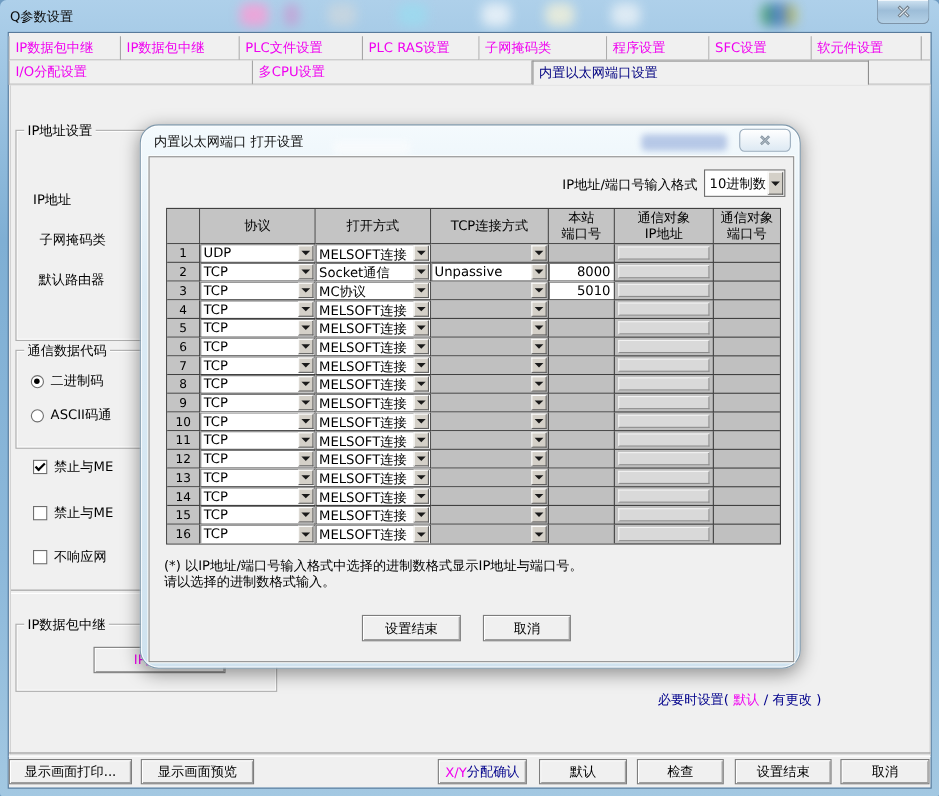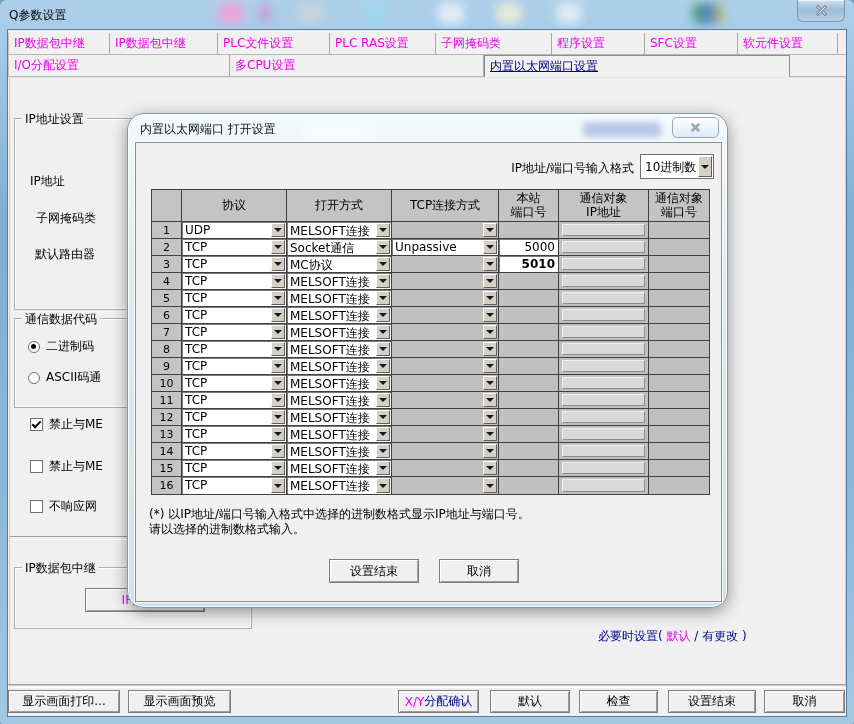--- a/index.html
+++ b/index.html
@@ -31,21 +31,21 @@
   .x-icon.small::before,.x-icon.small::after{background:#aab6c0;border-color:#8795a1;}
   .client{position:absolute;left:8px;top:30px;width:838px;height:686px;background:#f0f0f0;outline:1px solid #587a9b;}
   
   .tabrow{position:absolute;left:0;width:838px;height:22px;display:flex;}
   .r1{top:3px;}
   .r2{top:25px;}
   .tab{box-sizing:border-box;height:22px;display:flex;align-items:center;padding-left:5px;
        color:#f000f0;border-right:1px solid #a6a6a6;border-bottom:1px solid #b6b6b6;background:#f0f0f0;cursor:default;}
   .tab:first-child{border-left:1px solid #c2c2c2;}
   .tabrow .fill{flex:1;border-bottom:1px solid #b6b6b6;}
-  .tab.active{color:#000080;border:1px solid #8e8e8e;border-bottom:none;z-index:2;text-decoration:underline;}
+  .tab.active{color:#000080;border:1px solid #8e8e8e;border-bottom:none;z-index:2;}
   .tabpage{position:absolute;left:1px;top:47px;width:835px;height:607px;border:1px solid #d2d2d2;border-top-color:#e4e4e4;}
   
   .group{position:absolute;border:1px solid #aeaeae;box-shadow:1px 1px 0 #fdfdfd inset, -1px -1px 0 #fdfdfd inset;}
   .glabel{position:absolute;top:-8px;left:7px;background:#f0f0f0;padding:0 3px;font-size:12px;color:#000;}
   .g-ip{left:6px;top:88px;width:290px;height:190px;}
   .g-comm{left:6px;top:288px;width:290px;height:88px;}
   .g-packet{left:6px;top:537px;width:236px;height:60px;}
   .lbl{position:absolute;font-size:12px;color:#000;white-space:nowrap;}
   .row-ctl{position:absolute;display:flex;align-items:center;gap:6px;font-size:12px;white-space:nowrap;}
   .radio{width:12px;height:12px;border-radius:50%;background:#fff;border:1px solid #6e6e6e;box-sizing:border-box;flex:0 0 auto;}
@@ -278,21 +278,21 @@
               <div class="arrbtn">
                 <div class="tri"></div>
               </div>
             </div>
             <div class="cell c-combo" style="width: 107px;">
               <div class="ctext">Unpassive</div>
               <div class="arrbtn">
                 <div class="tri"></div>
               </div>
             </div>
-            <div class="cell c-port filled" style="width: 60px;">5000</div>
+            <div class="cell c-port filled" style="width: 60px;">8000</div>
             <div class="cell c-ip" style="width: 90px;">
               <div class="ipbox"></div>
             </div>
             <div class="cell c-peer" style="width: 60px;"></div>
           </div>
           <div class="trow">
             <div class="cell c-num" style="width: 30px;">3</div>
             <div class="cell c-combo" style="width: 105px;">
               <div class="ctext">TCP</div>
               <div class="arrbtn">
@@ -304,21 +304,21 @@
               <div class="arrbtn">
                 <div class="tri"></div>
               </div>
             </div>
             <div class="cell c-combo disabled" style="width: 107px;">
               <div class="ctext"></div>
               <div class="arrbtn">
                 <div class="tri"></div>
               </div>
             </div>
-            <div class="cell c-port filled" style="width: 60px; font-weight: bold;">5010</div>
+            <div class="cell c-port filled" style="width: 60px;">5010</div>
             <div class="cell c-ip" style="width: 90px;">
               <div class="ipbox"></div>
             </div>
             <div class="cell c-peer" style="width: 60px;"></div>
           </div>
           <div class="trow">
             <div class="cell c-num" style="width: 30px;">4</div>
             <div class="cell c-combo" style="width: 105px;">
               <div class="ctext">TCP</div>
               <div class="arrbtn">

